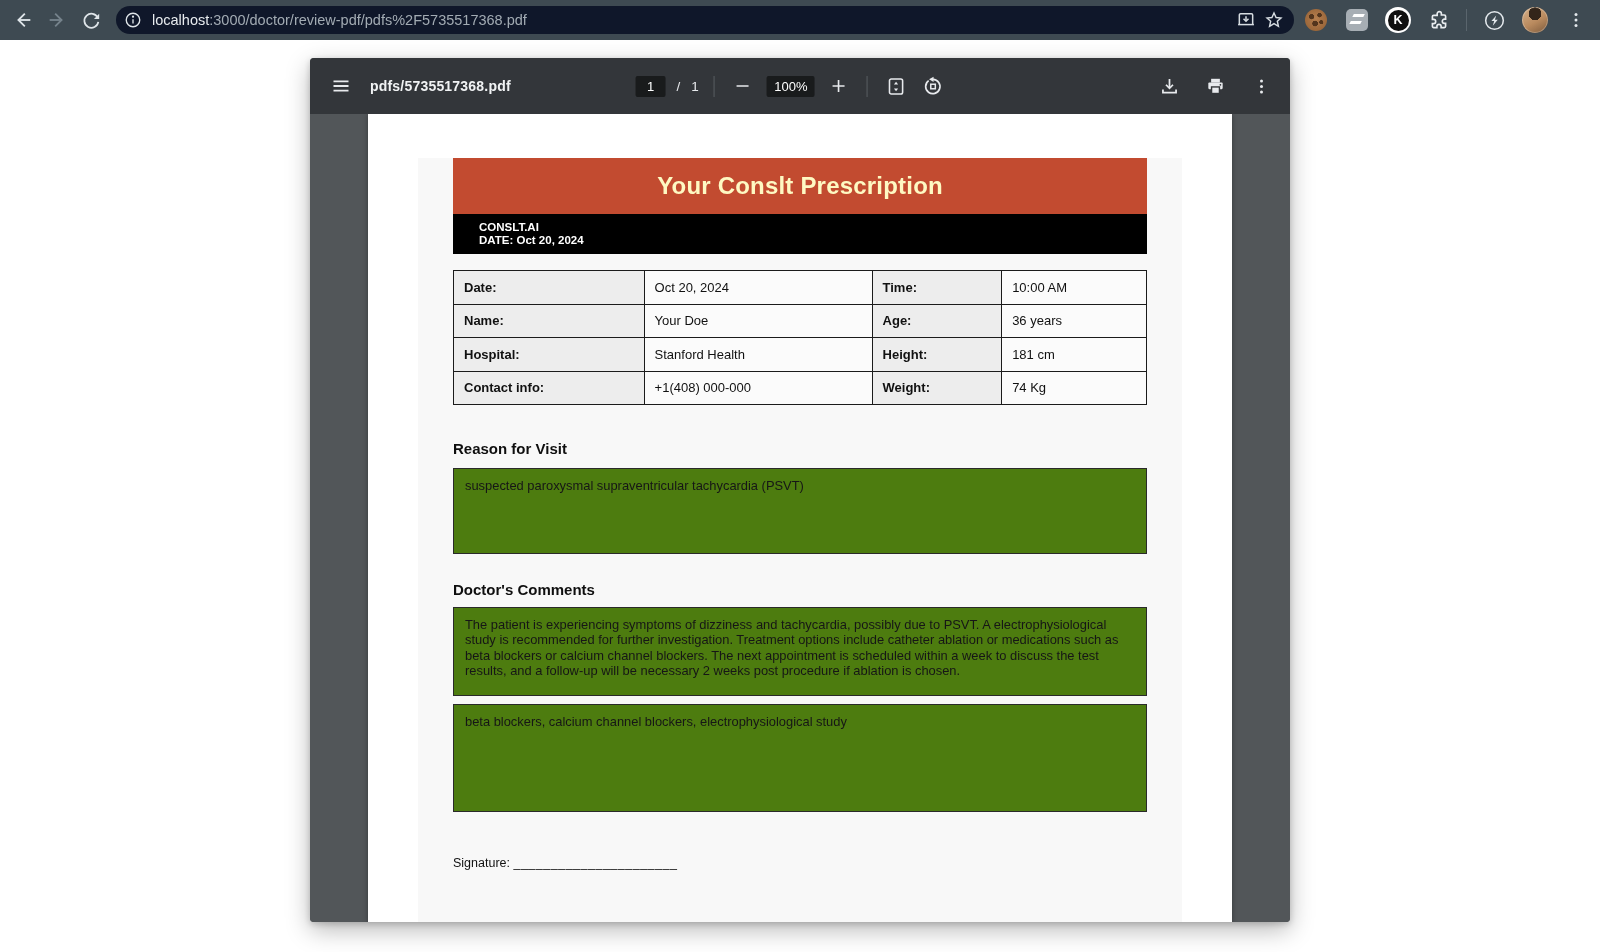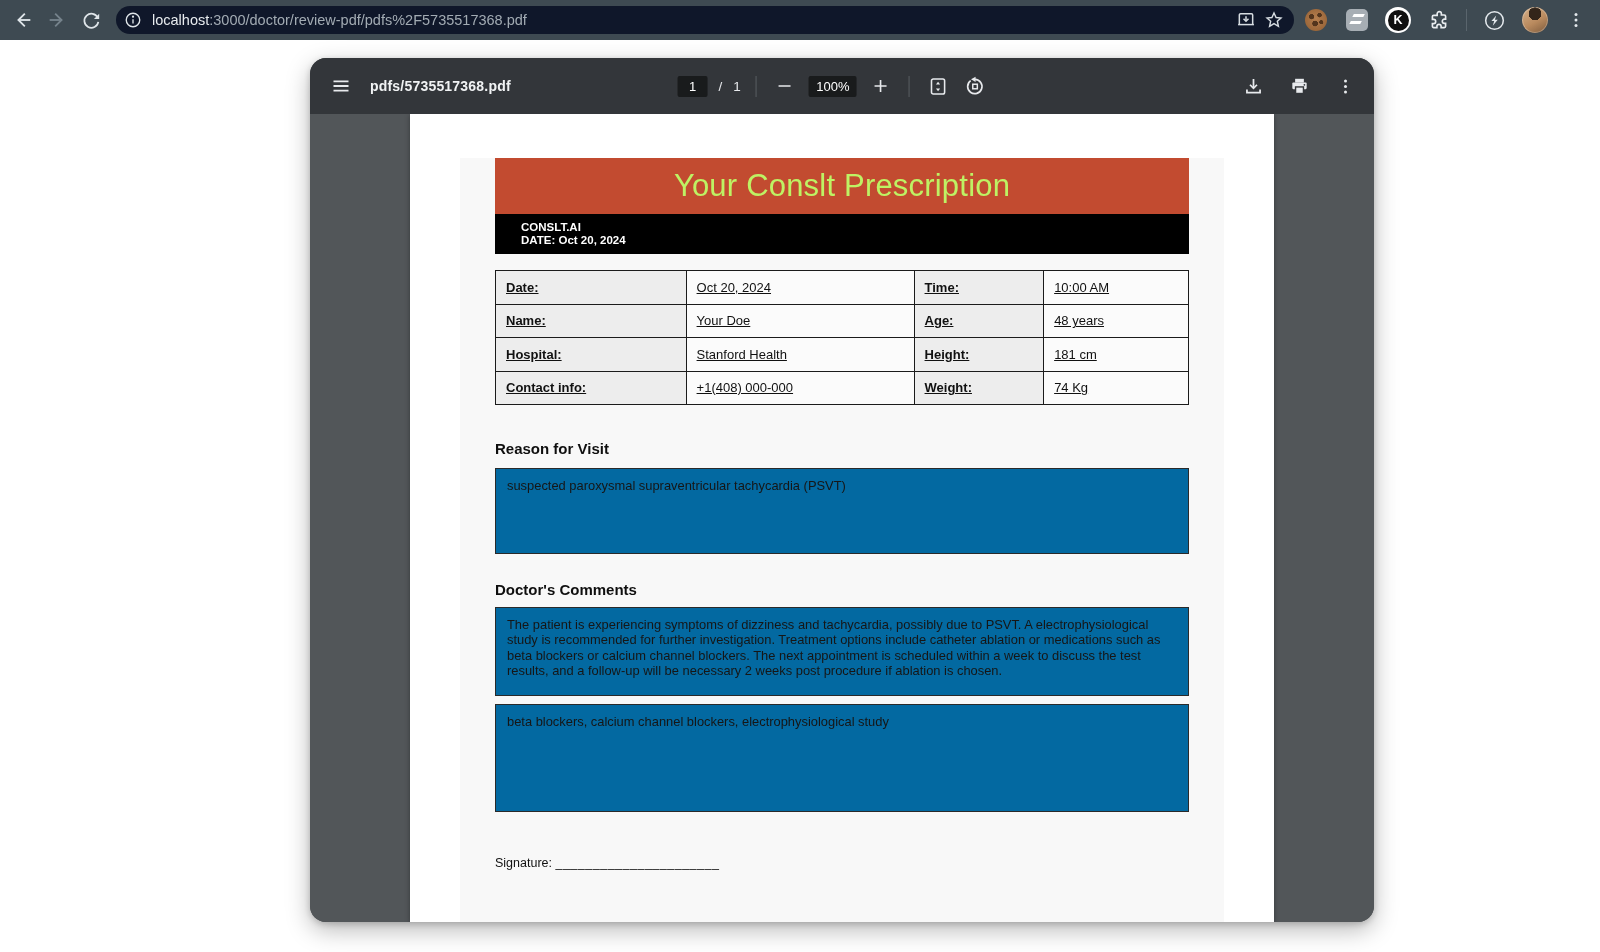--- a/index.html
+++ b/index.html
@@ -53,22 +53,22 @@
   .avatar{ width:26px; height:26px; border-radius:50%;
     background:
       radial-gradient(circle at 50% 26%, #33251a 0 27%, rgba(0,0,0,0) 28%),
       linear-gradient(150deg, #d8b38c 0%, #b98a5e 55%, #7c5a3c 100%);
     box-shadow: inset 0 0 0 1px rgba(255,255,255,.25);
   }
   .more-dots{ color:#e3e8ec; }
 
   
   .pdf-frame{
-    position:absolute; top:58px; left:310px; width:1064px; height:864px;
-    border-radius:16px; overflow:hidden; background:#525659;
+    position:absolute; top:58px; left:310px; width:980px; height:864px;
+    border-radius:4px; overflow:hidden; background:#525659;
     box-shadow:0 8px 24px rgba(0,0,0,.28), 0 2px 6px rgba(0,0,0,.18);
     display:flex; flex-direction:column;
   }
   .pdf-toolbar{
     height:56px; background:#33363a; flex:0 0 auto; position:relative;
     display:flex; align-items:center; padding:0 16px 0 18px; color:#e8eaed;
   }
   .tb-left{ display:flex; align-items:center; gap:16px; }
   .tb-title{ font-size:14px; font-weight:bold; color:#f1f3f4; letter-spacing:.2px; }
   .tb-center{ position:absolute; left:50%; top:0; height:56px; transform:translateX(-53%);
@@ -84,37 +84,37 @@
   .zoombox{ width:48px; }
   .pg-count{ font-size:13.5px; color:#e8eaed; }
   .tb-sep{ width:1px; height:21px; background:#5a5e62; margin:0 4px; }
 
   
   .pdf-viewport{ flex:1 1 auto; background:#525659; display:flex; justify-content:center; overflow:hidden; }
   .pdf-page{ width:864px; height:100%; background:#ffffff; box-shadow:0 1px 5px rgba(0,0,0,.35); }
   .doc-content{ width:764px; margin:44px auto 0; background:#f8f8f8; padding:0 35px 70px; }
 
   .banner-red{ height:56px; background:#c24b30; display:flex; align-items:center; justify-content:center; }
-  .banner-red span{ color:#bef264; font-size:31px; font-weight:normal; letter-spacing:.2px; }
+  .banner-red span{ color:#fef9c3; font-size:24px; font-weight:bold; letter-spacing:.2px; }
   .banner-black{ height:40px; background:#000000; margin-top:0; padding:7px 0 0 26px; }
   .banner-black div{ color:#ffffff; font-size:11.5px; font-weight:bold; line-height:13px; }
 
   table.info{ width:100%; border-collapse:collapse; margin-top:16px; }
   table.info td{
     border:1.5px solid #1b1b1b; height:33.5px; font-size:13px; color:#111;
-    padding:0 8px 0 10px; background:#fbfbfb;text-decoration:underline;
+    padding:0 8px 0 10px; background:#fbfbfb;
   }
   table.info td.lbl{ font-weight:bold; background:#ededed; }
   td.c1{ width:27.5%; } td.c2{ width:32.9%; } td.c3{ width:18.7%; } td.c4{ width:20.9%; }
 
   .sec-h{ font-size:15px; font-weight:bold; color:#0f0f0f; }
   .sec-h.h1{ margin-top:35px; }
   .sec-h.h2{ margin-top:27px; }
   .sec-h.h3{ margin-top:26px; }
-  .sec-box{ border:1.5px solid #2a2a2a; background:#0369a1; padding:9px 11px; font-size:12.9px;
+  .sec-box{ border:1.5px solid #2a2a2a; background:#4d7c0f; padding:9px 11px; font-size:12.9px;
     color:#161616; line-height:15.3px; }
   .box1{ height:86px; margin-top:11px; }
   .box2{ height:89px; margin-top:9px; }
   .box3{ height:108px; margin-top:8px; }
 
   .signature{ margin-top:44px; font-size:12.5px; color:#111; }
   .signature .line{ letter-spacing:.5px; }
 
   svg{ display:block; }
 </style>
@@ -299,21 +299,21 @@
             <tr>
               <td class="lbl c1">Date:</td>
               <td class="c2">Oct 20, 2024</td>
               <td class="lbl c3">Time:</td>
               <td class="c4">10:00 AM</td>
             </tr>
             <tr>
               <td class="lbl c1">Name:</td>
               <td class="c2">Your Doe</td>
               <td class="lbl c3">Age:</td>
-              <td class="c4">48 years</td>
+              <td class="c4">36 years</td>
             </tr>
             <tr>
               <td class="lbl c1">Hospital:</td>
               <td class="c2">Stanford Health</td>
               <td class="lbl c3">Height:</td>
               <td class="c4">181 cm</td>
             </tr>
             <tr>
               <td class="lbl c1">Contact info:</td>
               <td class="c2">+1(408) 000-000</td>

